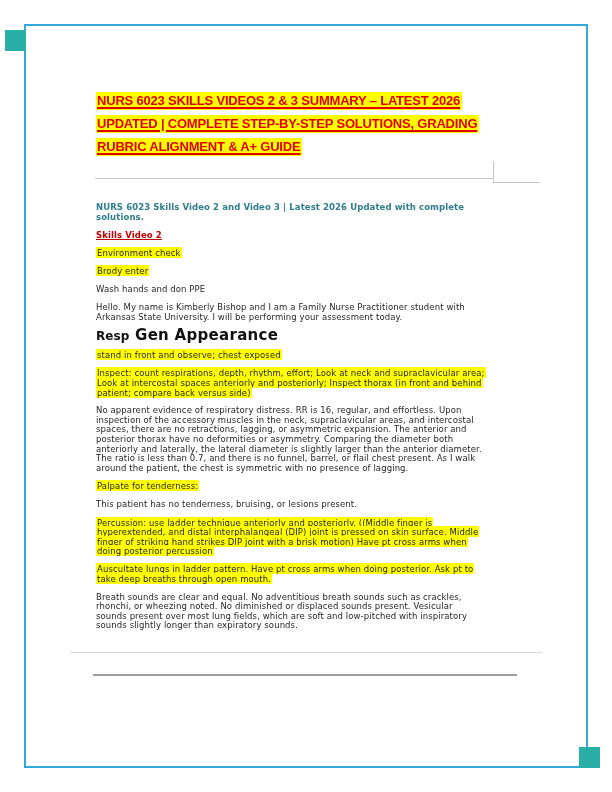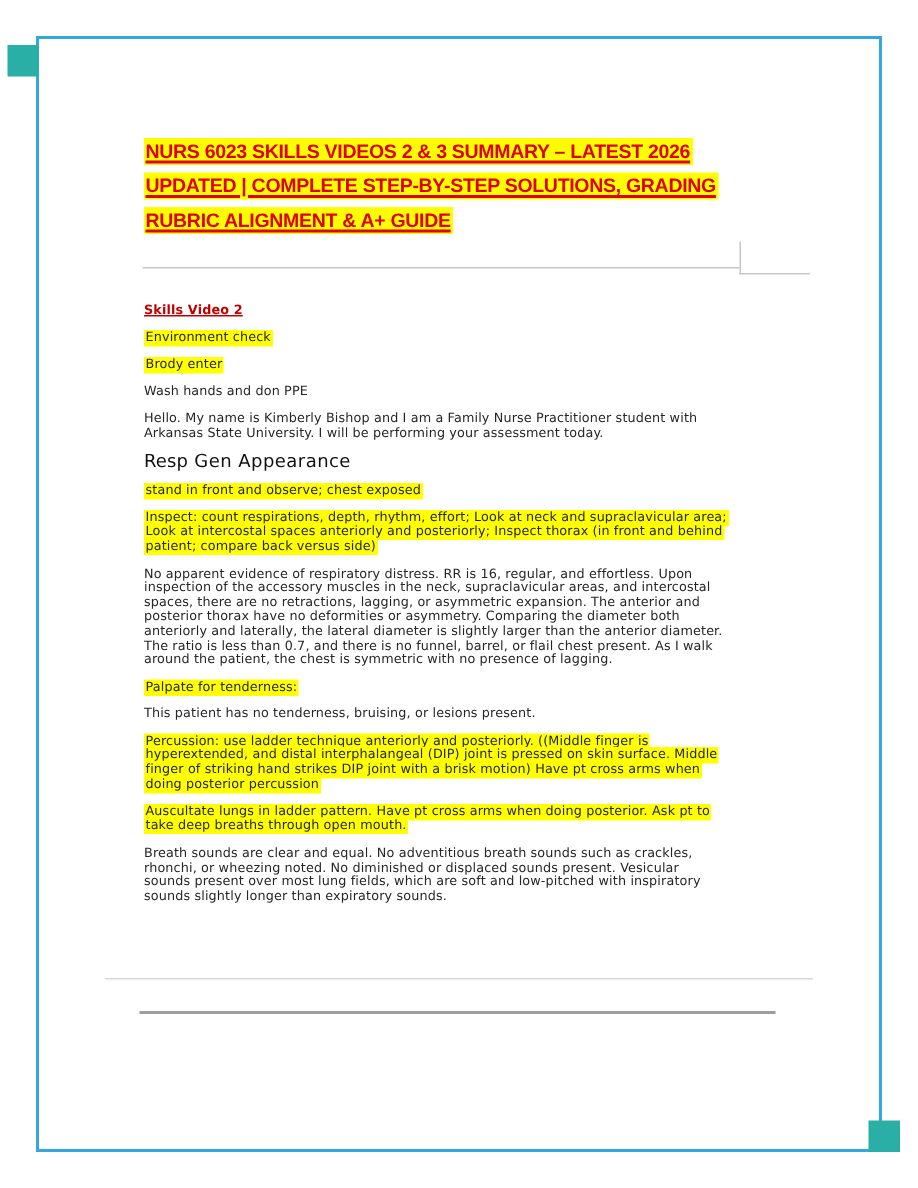--- a/index.html
+++ b/index.html
@@ -47,42 +47,43 @@
   .header-rule-ext{position:absolute;left:493px;top:182px;width:47px;height:1px;background:var(--rule-gray);}
   .content{
     position:absolute;left:96px;top:203px;width:390px;
     color:var(--body-ink);font-size:8.5px;line-height:9.6px;letter-spacing:0.1px;
   }
   .content p{margin:0 0 8.5px 0;}
   .doc-heading{color:var(--teal-heading);font-weight:bold;}
   .doc-subheading{color:var(--sub-red);font-weight:bold;text-decoration:underline;}
   .hl{background:var(--hl-yellow);padding:0.5px 1px;box-decoration-break:clone;-webkit-box-decoration-break:clone;}
   .heading2{margin:2px 0 8.5px 0 !important;}
-  .h-main{font-size:12px;font-weight:normal;color:#111;}
-  .h-sub{font-size:12px;font-weight:normal;color:#111;letter-spacing:0.3px;}
+  .h-main{font-size:12px;font-weight:bold;color:#111;}
+  .h-sub{font-size:15px;font-weight:bold;color:#111;letter-spacing:0.3px;}
   .redmark{background:var(--redmark-bg);color:var(--redmark-ink);padding:0.5px 1px;}
   .footer-rule-1{position:absolute;left:70px;top:652px;width:472px;height:1px;background:var(--rule-light);}
   .footer-rule-2{position:absolute;left:93px;top:674px;width:424px;height:1.5px;background:var(--rule-dark);}
 </style>
 </head>
 <body>
 
 <div class="page-border"></div>
 <div class="corner-square tl"></div>
 <div class="corner-square br"></div>
 
 <div class="title-banner">
   <span>NURS 6023 SKILLS VIDEOS 2 &amp; 3 SUMMARY – LATEST 2026 UPDATED | COMPLETE STEP-BY-STEP SOLUTIONS, GRADING RUBRIC ALIGNMENT &amp; A+ GUIDE</span>
 </div>
 
 <div class="header-rule"></div>
 <div class="header-rule-v"></div>
 <div class="header-rule-ext"></div>
 
 <div class="content">
+  <p class="doc-heading">NURS 6023 Skills Video 2 and Video 3 | Latest 2026 Updated with complete solutions.</p>
   <p class="doc-subheading">Skills Video 2</p>
   <div id="doc-blocks">
       <p><span class="hl">Environment check</span></p>
       <p><span class="hl">Brody enter</span></p>
       <p>Wash hands and don PPE</p>
       <p>Hello. My name is Kimberly Bishop and I am a Family Nurse Practitioner student with Arkansas State University. I will be performing your assessment today.</p>
       <p class="heading2"><span class="h-main">Resp</span><span class="h-sub"> Gen Appearance</span></p>
       <p><span class="hl">stand in front and observe; chest exposed</span></p>
       <p><span class="hl">Inspect: count respirations, depth, rhythm, effort; Look at neck and supraclavicular area; Look at intercostal spaces anteriorly and posteriorly; Inspect thorax (in front and behind patient; compare back versus side)</span></p>
       <p>No apparent evidence of respiratory distress. RR is 16, regular, and effortless. Upon inspection of the accessory muscles in the neck, supraclavicular areas, and intercostal spaces, there are no retractions, lagging, or asymmetric expansion. The anterior and posterior thorax have no deformities or asymmetry. Comparing the diameter both anteriorly and laterally, the lateral diameter is slightly larger than the anterior diameter. The ratio is less than 0.7, and there is no funnel, barrel, or flail chest present. As I walk around the patient, the chest is symmetric with no presence of lagging.</p>

